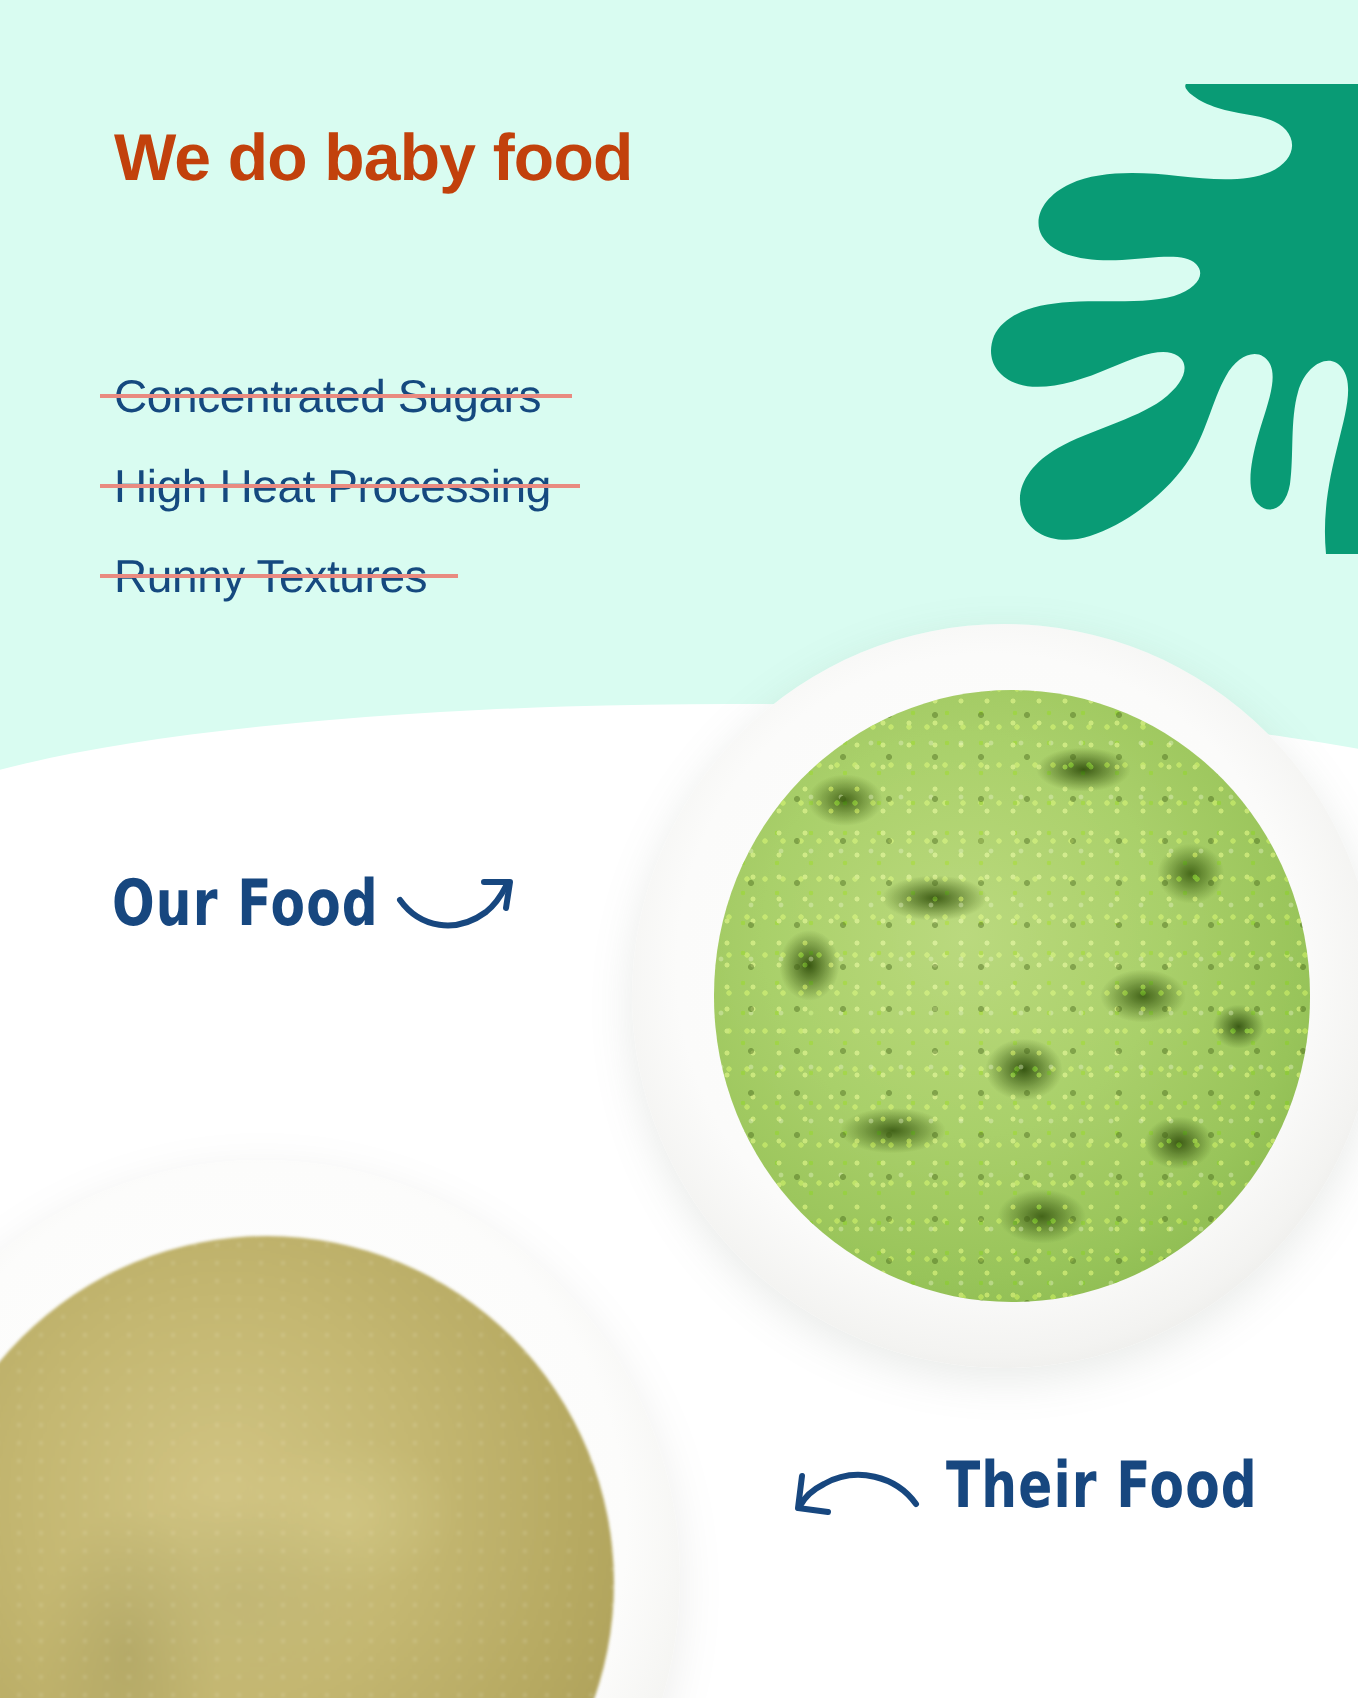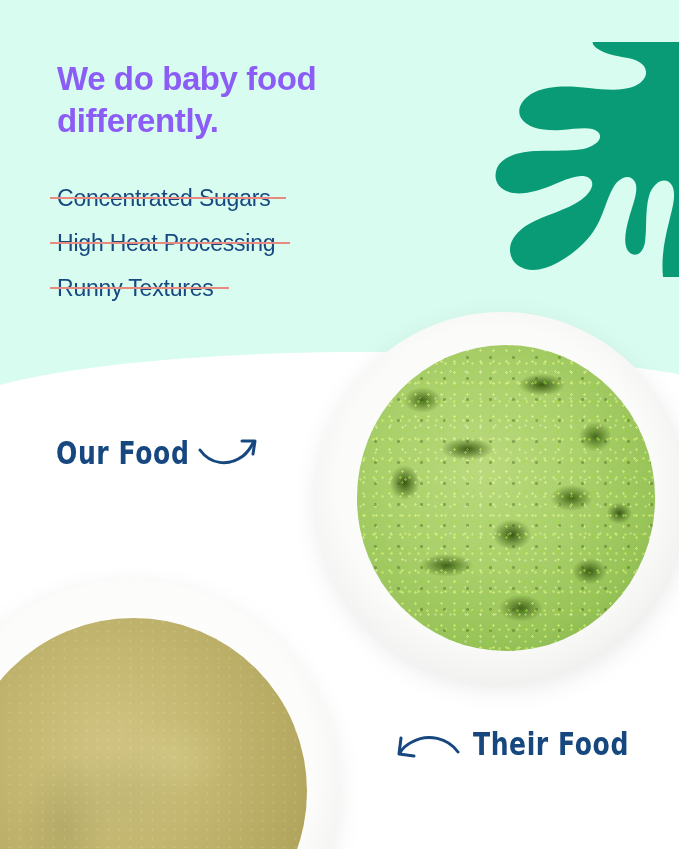--- a/index.html
+++ b/index.html
@@ -49,21 +49,21 @@
     height: 230px;
   }
   .leaf-wrap svg { display: block; }
 
   
   .headline {
     position: absolute;
     left: 57px;
     top: 58px;
     width: 420px;
-    color: #8b5cf6;
+    color: #c2410c;
     font-size: 33px;
     font-weight: 700;
     line-height: 1.26;
     letter-spacing: -0.4px;
   }
 
   
   .cross-list {
     position: absolute;
     left: 56px;
@@ -249,21 +249,20 @@
         C114,48 130,49 142,44
         C153,39 156,30 150,23
         C143,15 128,16 116,12
         C104,8 98,2 100,0
         L196,0 Z"></path>
     </svg>
   </div>
 
   <div class="headline">
     <div>We do baby food</div>
-    <div>differently.</div>
   </div>
 
   <div class="cross-list">
     <div class="cross-row">
       <span class="cross-item">
         <span>Concentrated Sugars</span>
         <span class="strike"></span>
       </span>
     </div>
     <div class="cross-row">

